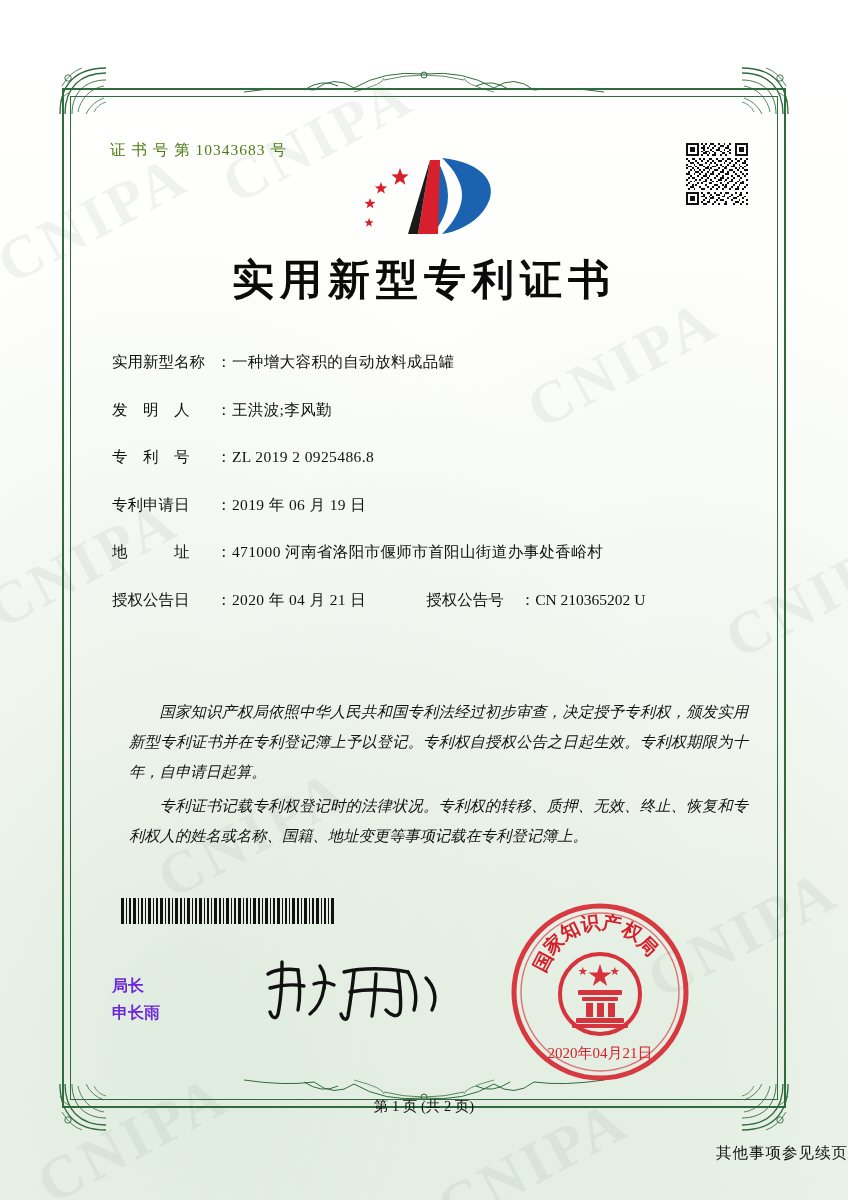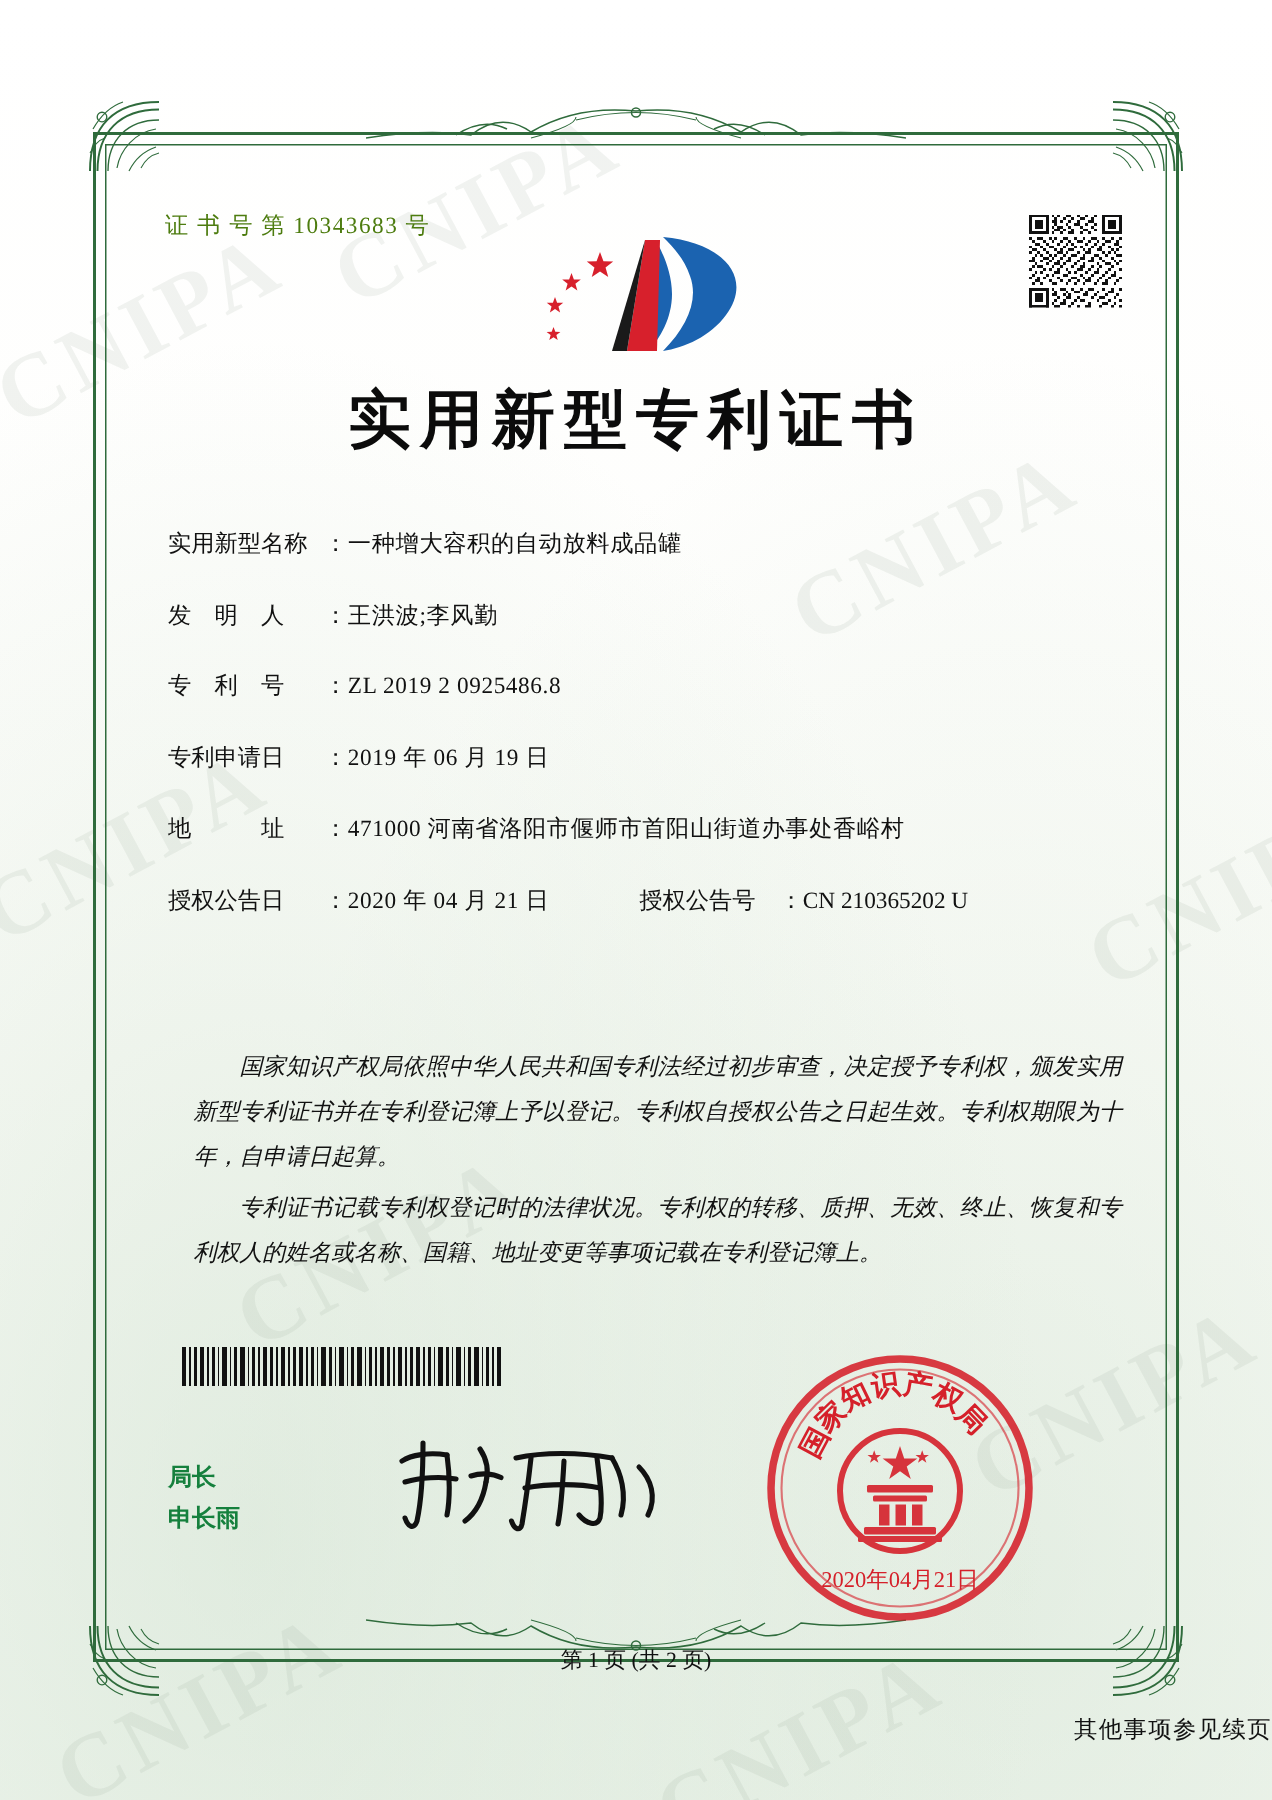--- a/index.html
+++ b/index.html
@@ -191,21 +191,21 @@
     height: 26px;
   }
 
   
   .sig-label {
     position: absolute;
     left: 112px;
     top: 972px;
     font-size: 16px;
     line-height: 27px;
-    color: #15803d;
+    color: #6d28d9;
     font-weight: bold;
   }
   .sig-script {
     position: absolute;
     left: 258px;
     top: 952px;
     width: 200px;
     height: 72px;
   }
 

